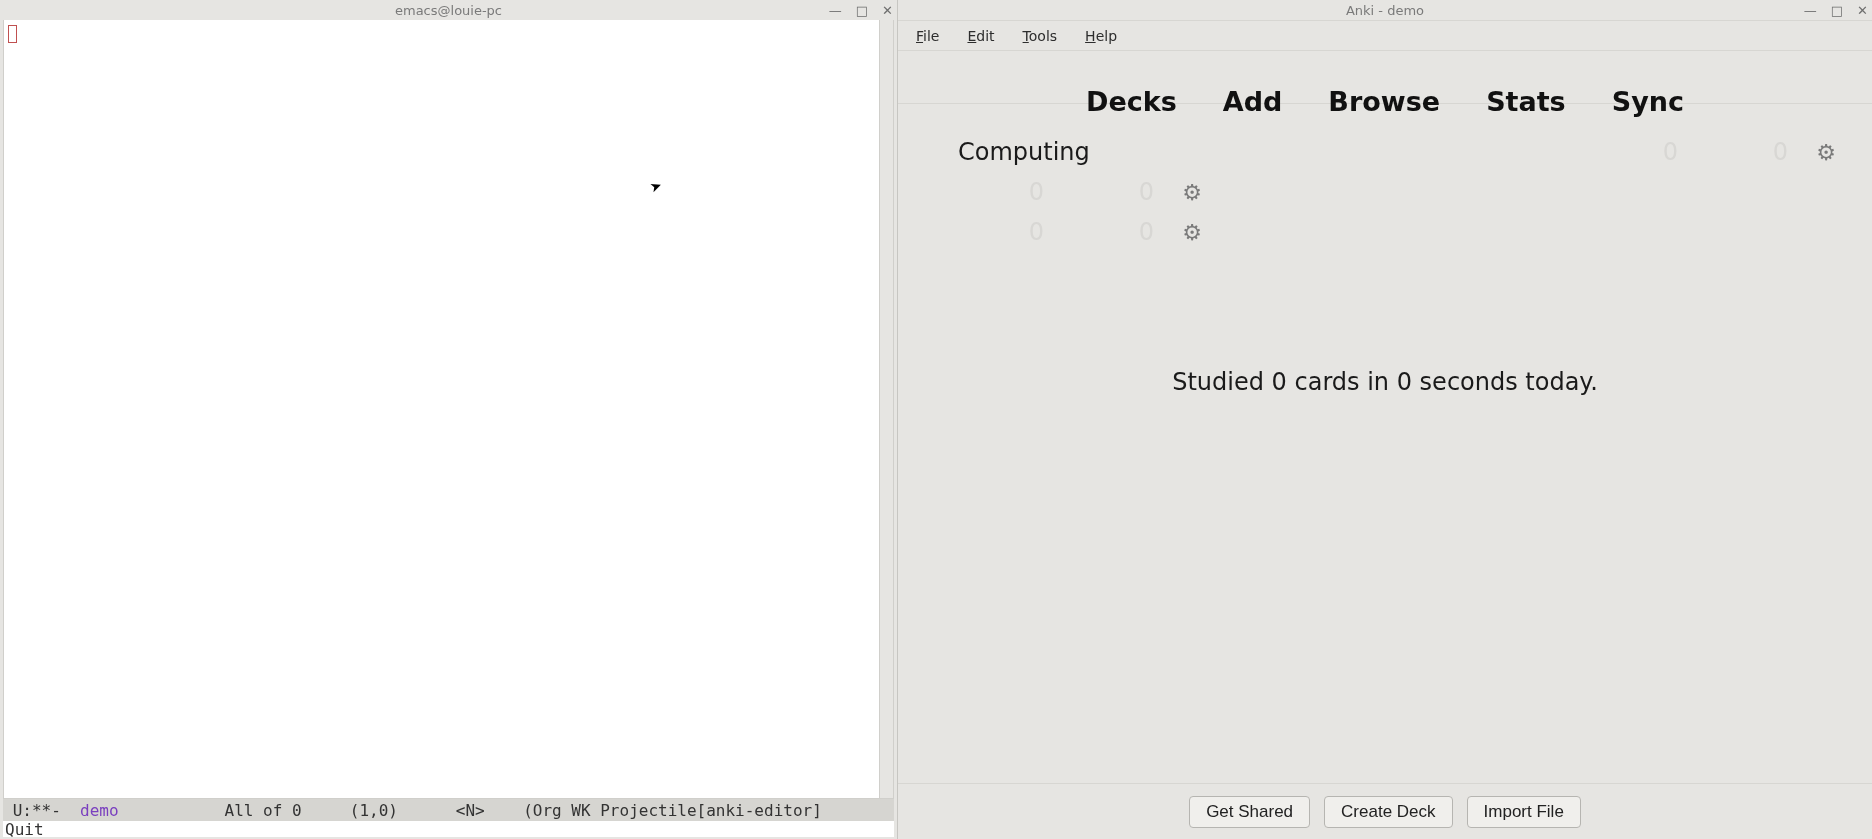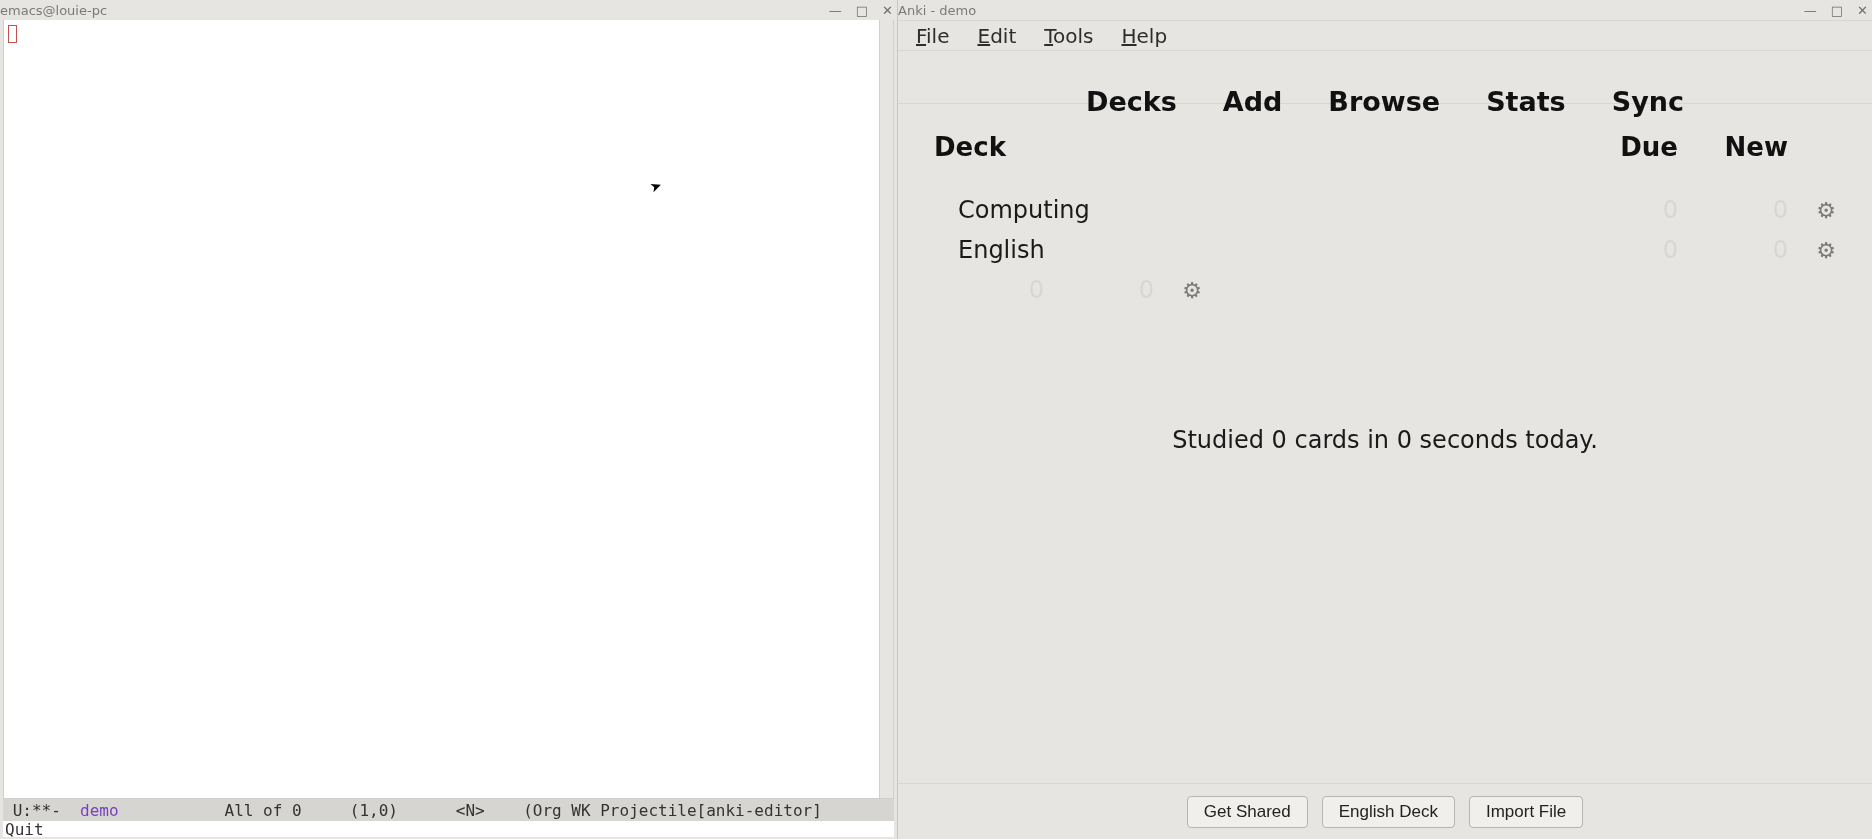--- a/index.html
+++ b/index.html
@@ -19,20 +19,21 @@
     width: 897px;
     height: 100%;
     display: flex;
     flex-direction: column;
     background: #e6e5e2;
   }
   .titlebar {
     height: 20px;
     display: flex;
     align-items: center;
+    justify-content: center;
     position: relative;
     color: #7a7a7a;
     font-size: 13px;
   }
   .titlebar .controls {
     position: absolute;
     right: 4px;
     top: 0;
     height: 20px;
     display: flex;
@@ -112,21 +113,21 @@
     flex-direction: column;
     background: #e6e5e2;
     border-left: 1px solid #c7c6c2;
   }
   .anki-menubar {
     height: 30px;
     display: flex;
     align-items: center;
     gap: 28px;
     padding-left: 18px;
-    font-size: 20px;
+    font-size: 14px;
     color: #2d2d2d;
     border-top: 1px solid #d7d6d2;
   }
   .anki-menubar .m { cursor: default; }
   .anki-menubar .m u { text-decoration: underline; }
 
   .anki-toolbar {
     height: 54px;
     display: flex;
     align-items: center;
@@ -253,54 +254,47 @@
 
     <div class="anki-toolbar">
       <span class="t">Decks</span>
       <span class="t">Add</span>
       <span class="t">Browse</span>
       <span class="t">Stats</span>
       <span class="t">Sync</span>
     </div>
 
     <div class="anki-main">
-      <div class="deck-header">
-        <div class="col-deck">Deck</div>
-        <div class="col-due">Due</div>
-        <div class="col-new">New</div>
-        <div class="col-gear"></div>
-      </div>
 
       <div class="deck-row">
         <div class="col-deck">Computing</div>
         <div class="col-due">0</div>
         <div class="col-new">0</div>
         <div class="col-gear">
             <span class="gear-icon">⚙</span>
           </div>
       </div>
       <div class="deck-row">
-        <div class="col-deck">English</div>
         <div class="col-due">0</div>
         <div class="col-new">0</div>
         <div class="col-gear">
             <span class="gear-icon">⚙</span>
           </div>
       </div>
       <div class="deck-row">
         <div class="col-due">0</div>
         <div class="col-new">0</div>
         <div class="col-gear">
             <span class="gear-icon">⚙</span>
           </div>
       </div>
 
       <div class="study-summary">Studied 0 cards in 0 seconds today.</div>
     </div>
 
     <div class="anki-bottom">
       <button>Get Shared</button>
-      <button>English Deck</button>
+      <button>Create Deck</button>
       <button>Import File</button>
     </div>
   </div>
 
 </div>
 
 </body></html>

